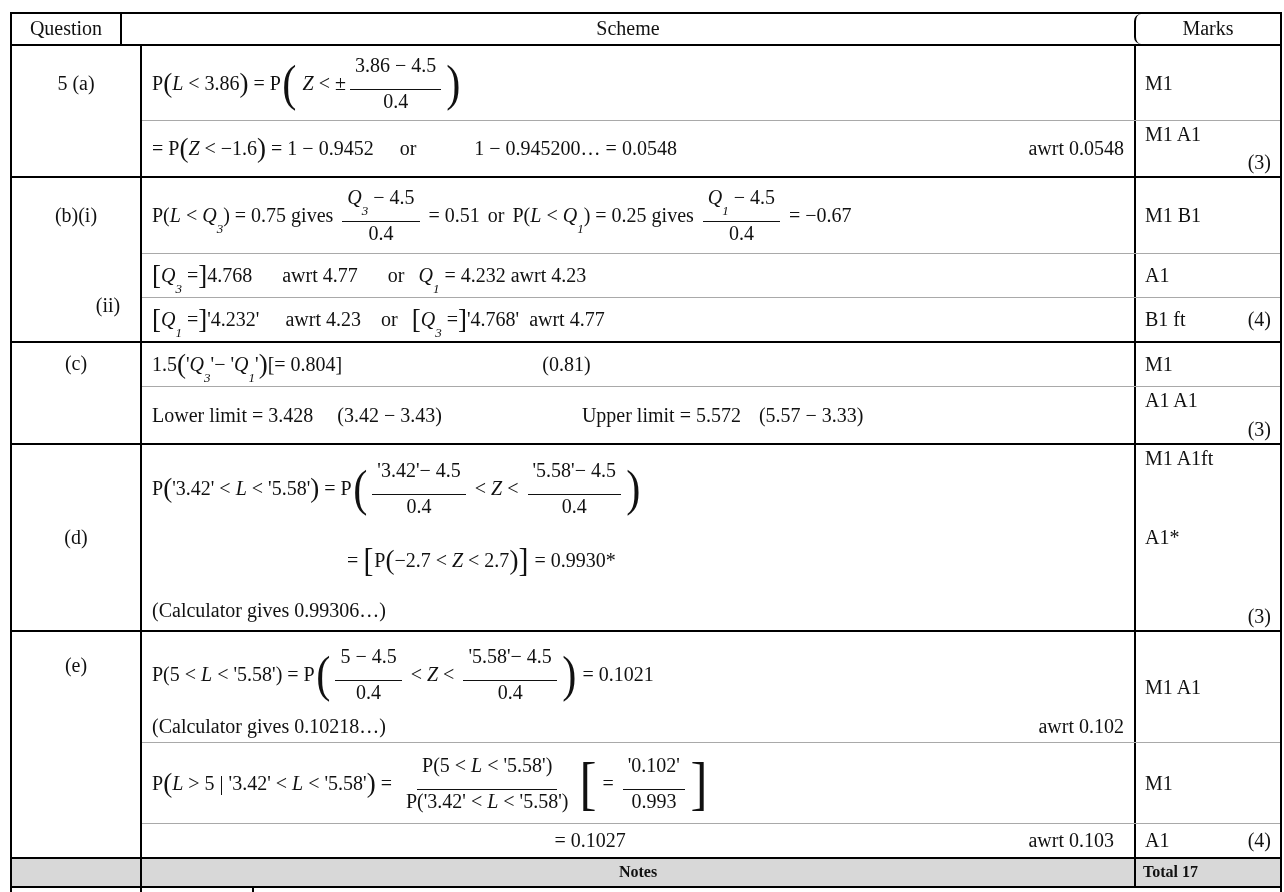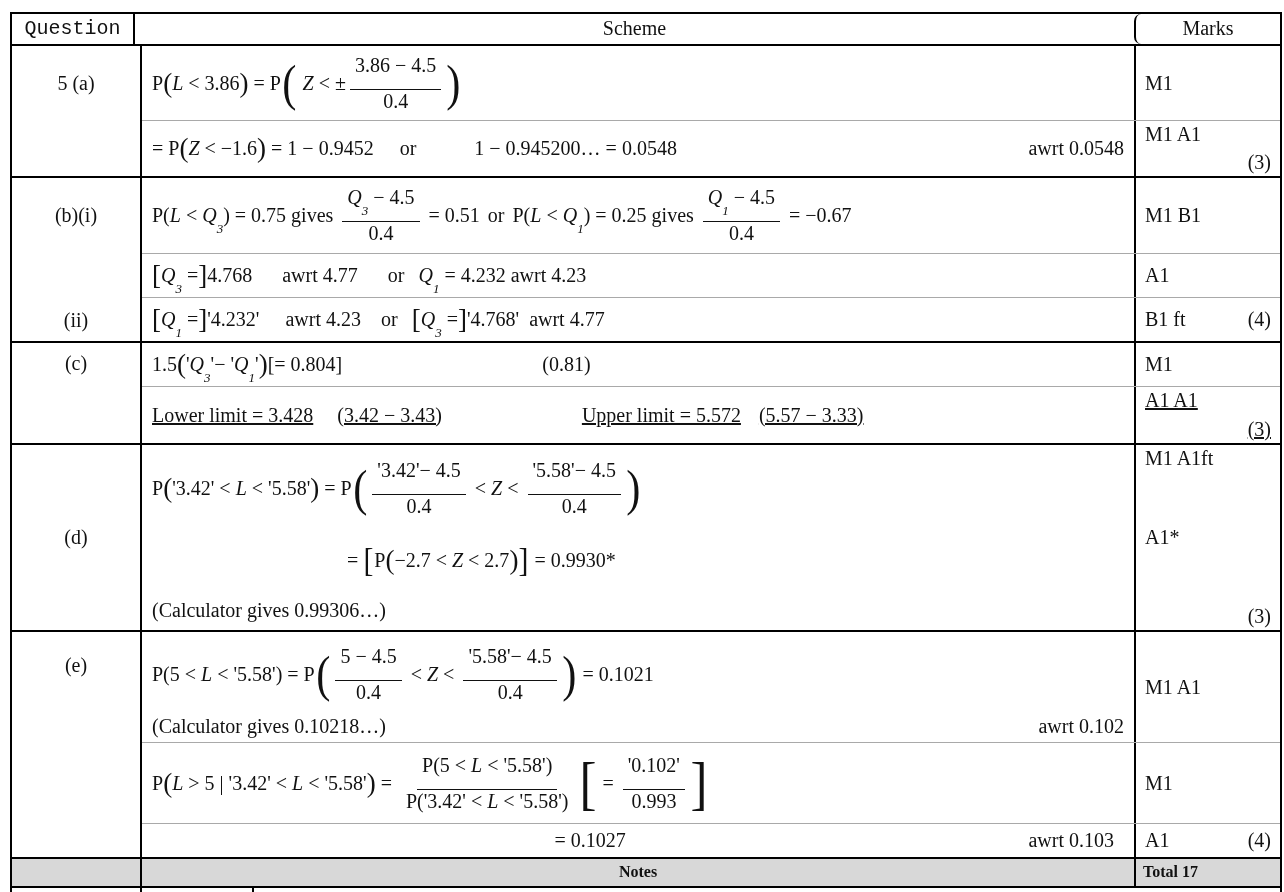--- a/index.html
+++ b/index.html
@@ -3,35 +3,35 @@
 <meta charset="utf-8">
 <style>
   html,body{margin:0;padding:0;}
   body{
     width:1284px;height:892px;overflow:hidden;background:#ffffff;
     font-family:"Liberation Serif", serif;color:#111;position:relative;
   }
   .mtable{position:absolute;left:10px;top:12px;width:1272px;border:2px solid #000;background:#fff;box-sizing:border-box;}
   
   .hrow{display:flex;border-bottom:2px solid #000;height:30px;}
-  .qw{width:123px;flex:none;font-family:Liberation Mono, monospace;}
+  .qw{width:110px;flex:none;}
   .mw{width:146px;flex:none;border-radius:7px;}
   .hcell{text-align:center;font-size:20px;line-height:29px;}
   .hq{border-right:2px solid #000;box-sizing:border-box;}
   .hm{border-left:2px solid #000;box-sizing:border-box;}
   .hs{flex:1;}
   
   .section{display:flex;border-bottom:2px solid #000;}
   .qcol{width:130px;flex:none;border-right:2px solid #000;position:relative;font-size:20px;box-sizing:border-box;}
   .qlabel{position:absolute;left:0;width:100%;text-align:center;}
   .pos-top{top:26px;}
   .pos-toptight{top:9px;}
   .pos-upper{top:22px;}
   .pos-middle{top:44%;}
-  .pos-bottom{bottom:9px;}
+  .pos-bottom{bottom:24px;margin-left:32px;}
   .srows{flex:1;display:flex;flex-direction:column;min-width:0;}
   .subrow{display:flex;flex:1;}
   .subrow.divided{border-top:1px solid #a9a9a9;}
   .scheme{flex:1;min-width:0;padding:2px 10px;display:flex;flex-direction:column;justify-content:center;box-sizing:border-box;}
   .scheme.multi{justify-content:space-between;padding:5px 10px;}
   .sline{display:flex;align-items:center;font-size:20px;line-height:1.25;}
   .txt{white-space:pre;flex:none;}
   .it{font-style:italic;}
   sub.ss{font-size:13px;line-height:0;position:relative;top:6px;font-style:italic;}
   .frac{display:inline-flex;flex-direction:column;align-items:center;margin:0 4px;flex:none;}
@@ -243,21 +243,21 @@
                 <span class="gap" style="width: 200px;"></span>
                 <span class="txt">(0.81)</span>
               </div>
             </div>
             <div class="marks vcenter">
               <div class="mline">
                 <span class="ml">M1</span>
               </div>
             </div>
           </div>
-          <div class="subrow divided" style="min-height: 56px; text-decoration: underline;">
+          <div class="subrow divided" style="min-height: 56px;">
             <div class="scheme">
               <div class="sline">
                 <span class="txt">Lower limit = 3.428</span>
                 <span class="gap" style="width: 24px;"></span>
                 <span class="txt">(3.42 − 3.43)</span>
                 <span class="gap" style="width: 140px;"></span>
                 <span class="txt">Upper limit = 5.572</span>
                 <span class="gap" style="width: 18px;"></span>
                 <span class="txt">(5.57 − 3.33)</span>
               </div>

